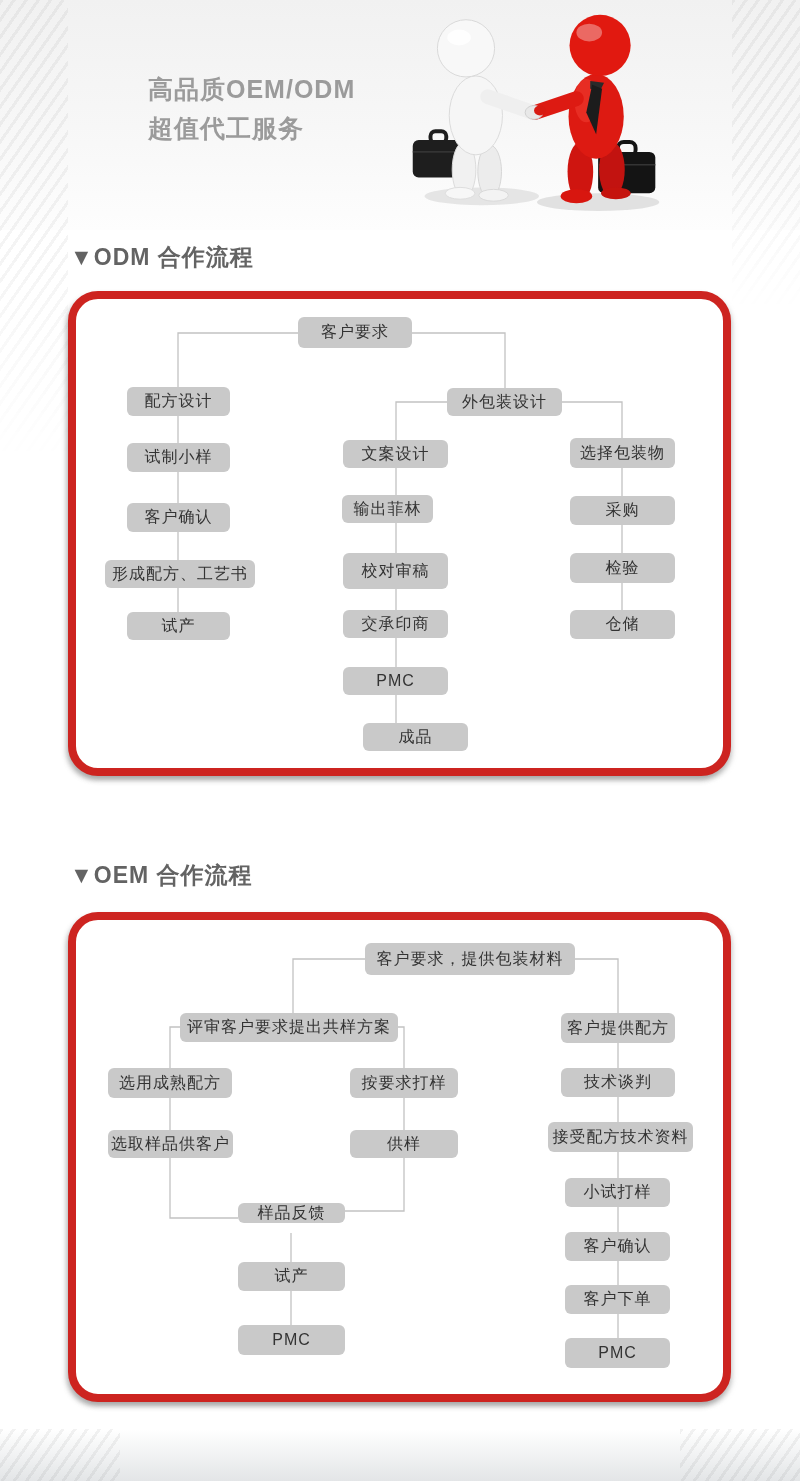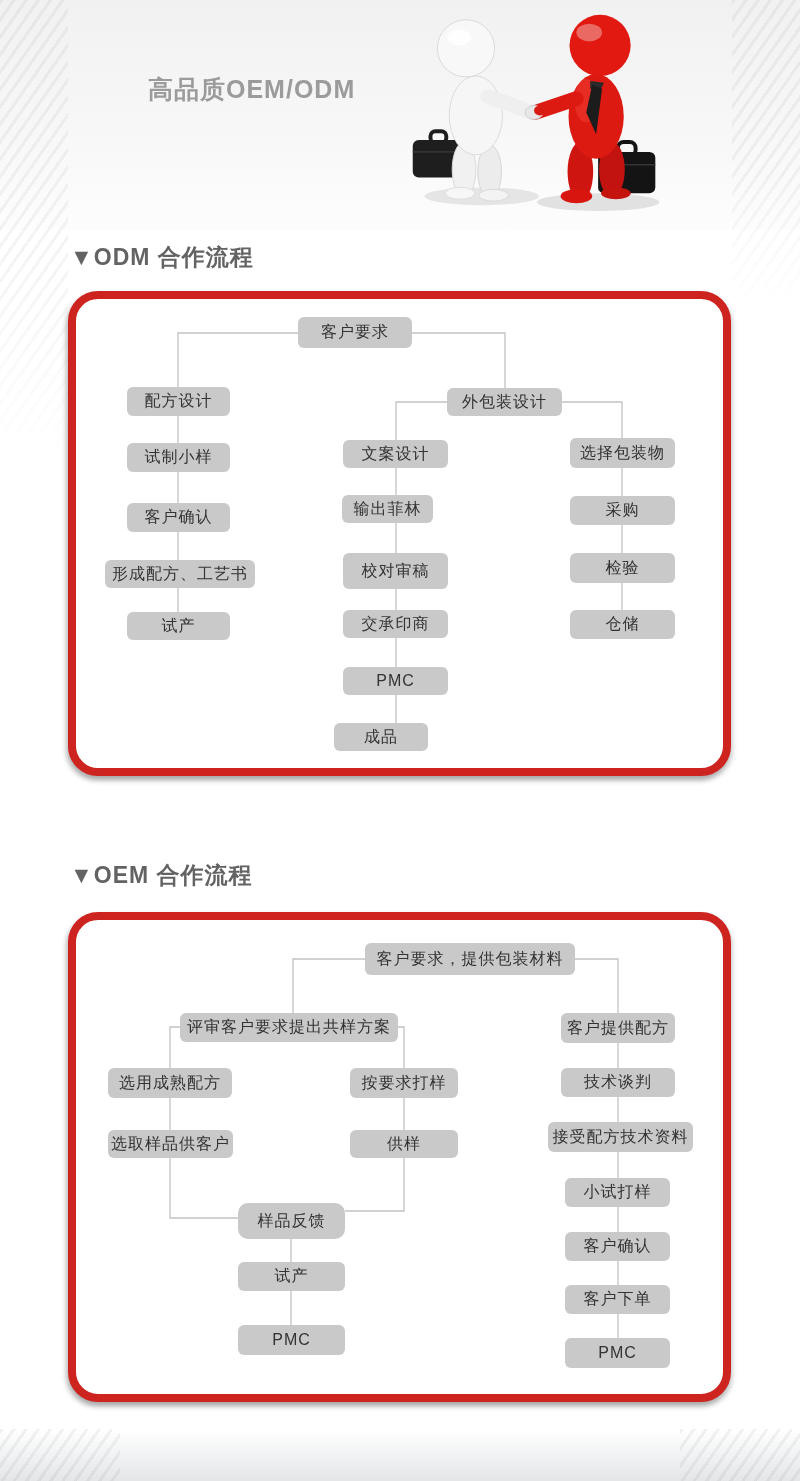--- a/index.html
+++ b/index.html
@@ -72,20 +72,21 @@
   .page-bottom .stripes-b.r{right:0;}
 </style>
 </head>
 <body>
 
 <div class="header">
   <div class="stripes left"></div>
   <div class="stripes right"></div>
   <div class="header-title">
     <div>高品质OEM/ODM</div>
+    <div>超值代工服务</div>
   </div>
   <svg class="handshake" viewBox="0 0 270 215">
     <ellipse cx="80" cy="197" rx="58" ry="9" fill="#dcdcdc" opacity="0.7"></ellipse>
     <ellipse cx="198" cy="203" rx="62" ry="9" fill="#d6d6d6" opacity="0.7"></ellipse>
     <g>
       <rect x="28" y="131" width="16" height="12" rx="5" fill="none" stroke="#1e1e1e" stroke-width="4"></rect>
       <rect x="10" y="140" width="52" height="38" rx="6" fill="#1e1e1e"></rect>
       <line x1="10" y1="152" x2="62" y2="152" stroke="#3c3c3c" stroke-width="1.5"></line>
     </g>
     <g>
@@ -172,31 +173,31 @@
     <div class="flow-node" style="left: 127px; top: 503px; width: 103px; height: 29px;">客户确认</div>
     <div class="flow-node" style="left: 342px; top: 495px; width: 91px; height: 28px;">输出菲林</div>
     <div class="flow-node" style="left: 570px; top: 496px; width: 105px; height: 29px;">采购</div>
     <div class="flow-node" style="left: 105px; top: 560px; width: 150px; height: 28px;">形成配方、工艺书</div>
     <div class="flow-node" style="left: 343px; top: 553px; width: 105px; height: 36px;">校对审稿</div>
     <div class="flow-node" style="left: 570px; top: 553px; width: 105px; height: 30px;">检验</div>
     <div class="flow-node" style="left: 127px; top: 612px; width: 103px; height: 28px;">试产</div>
     <div class="flow-node" style="left: 343px; top: 610px; width: 105px; height: 28px;">交承印商</div>
     <div class="flow-node" style="left: 570px; top: 610px; width: 105px; height: 29px;">仓储</div>
     <div class="flow-node" style="left: 343px; top: 667px; width: 105px; height: 28px;">PMC</div>
-    <div class="flow-node" style="left: 334px; top: 723px; width: 94px; height: 28px;">成品</div>
+    <div class="flow-node" style="left: 363px; top: 723px; width: 105px; height: 28px;">成品</div>
     <div class="flow-node" style="left: 365px; top: 943px; width: 210px; height: 32px;">客户要求，提供包装材料</div>
     <div class="flow-node" style="left: 180px; top: 1013px; width: 218px; height: 29px;">评审客户要求提出共样方案</div>
     <div class="flow-node" style="left: 561px; top: 1013px; width: 114px; height: 30px;">客户提供配方</div>
     <div class="flow-node" style="left: 108px; top: 1068px; width: 124px; height: 30px;">选用成熟配方</div>
     <div class="flow-node" style="left: 350px; top: 1068px; width: 108px; height: 30px; font-family: Liberation Serif, serif;">按要求打样</div>
     <div class="flow-node" style="left: 561px; top: 1068px; width: 114px; height: 29px;">技术谈判</div>
     <div class="flow-node" style="left: 108px; top: 1130px; width: 125px; height: 28px;">选取样品供客户</div>
     <div class="flow-node" style="left: 350px; top: 1130px; width: 108px; height: 28px;">供样</div>
     <div class="flow-node" style="left: 548px; top: 1122px; width: 145px; height: 30px;">接受配方技术资料</div>
-    <div class="flow-node" style="left: 238px; top: 1203px; width: 107px; height: 36px; border-radius: 10px;">样品反馈</div>
+    <div class="flow-node" style="left: 238px; top: 1203px; width: 107px; height: 20px;">样品反馈</div>
     <div class="flow-node" style="left: 565px; top: 1178px; width: 105px; height: 29px;">小试打样</div>
     <div class="flow-node" style="left: 238px; top: 1262px; width: 107px; height: 29px;">试产</div>
     <div class="flow-node" style="left: 565px; top: 1232px; width: 105px; height: 29px;">客户确认</div>
     <div class="flow-node" style="left: 238px; top: 1325px; width: 107px; height: 30px;">PMC</div>
     <div class="flow-node" style="left: 565px; top: 1285px; width: 105px; height: 29px;">客户下单</div>
     <div class="flow-node" style="left: 565px; top: 1338px; width: 105px; height: 30px;">PMC</div>
   </div>
 
 <div class="page-bottom">
   <div class="stripes-b l"></div>

